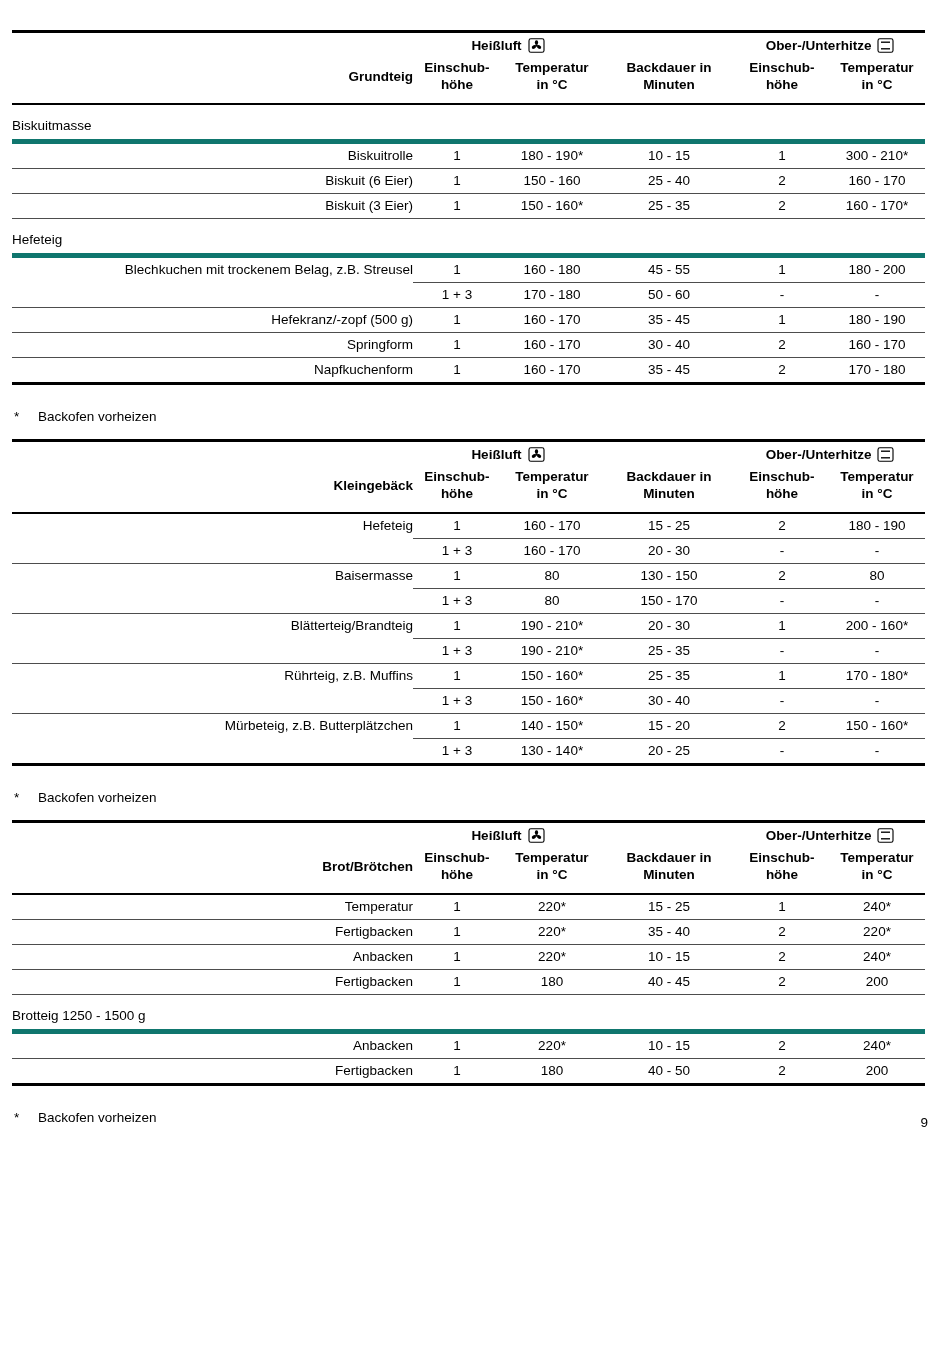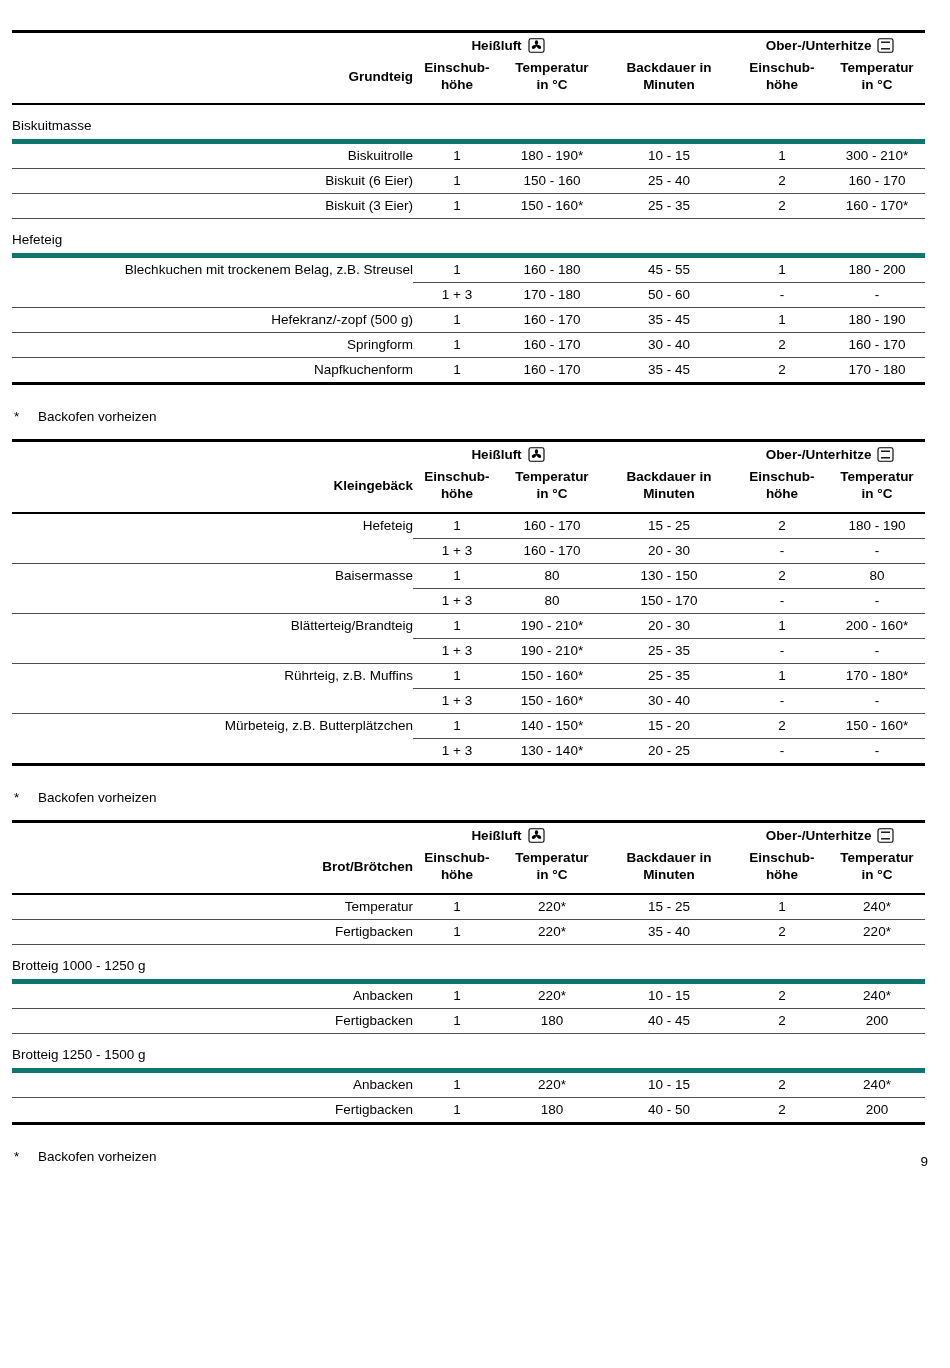--- a/index.html
+++ b/index.html
@@ -393,23 +393,20 @@
               <td class="val-cell">240*</td>
             </tr>
             <tr class="data-row">
               <td class="name-cell" rowspan="1">Fertigbacken</td>
               <td class="val-cell">1</td>
               <td class="val-cell">220*</td>
               <td class="val-cell">35 - 40</td>
               <td class="val-cell">2</td>
               <td class="val-cell">220*</td>
             </tr>
-            <tr class="section-row">
-              <td class="section-cell" colspan="6">Brotteig 1000 - 1250 g</td>
-            </tr>
             <tr class="data-row">
               <td class="name-cell" rowspan="1">Anbacken</td>
               <td class="val-cell">1</td>
               <td class="val-cell">220*</td>
               <td class="val-cell">10 - 15</td>
               <td class="val-cell">2</td>
               <td class="val-cell">240*</td>
             </tr>
             <tr class="data-row">
               <td class="name-cell" rowspan="1">Fertigbacken</td>

